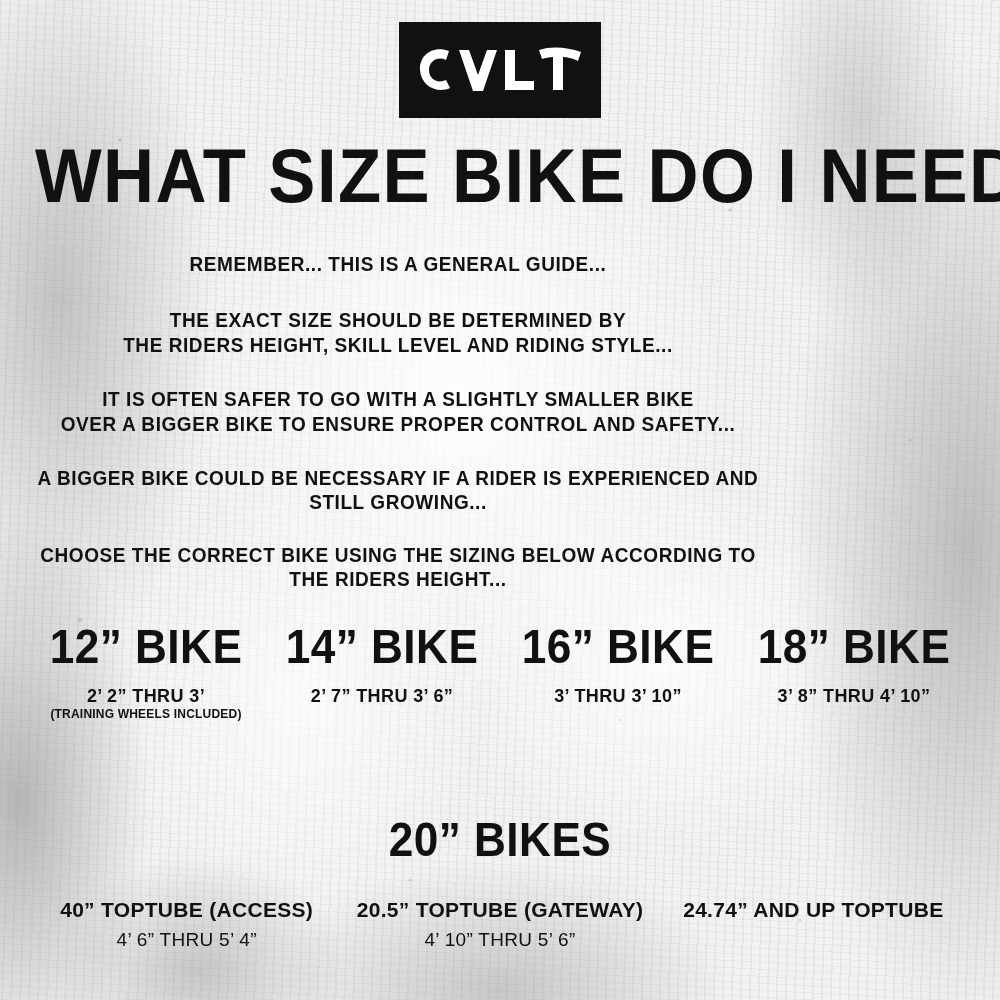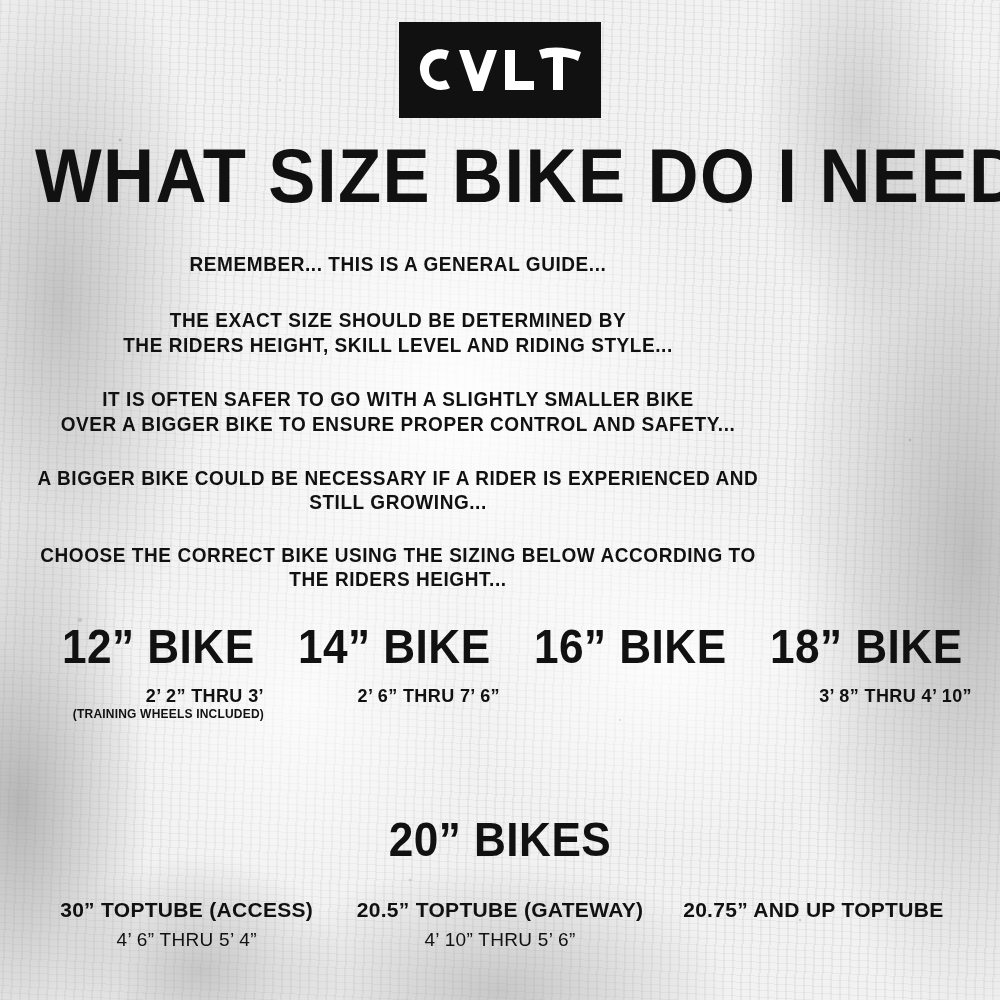--- a/index.html
+++ b/index.html
@@ -126,21 +126,21 @@
   .sizes-row {
     position: absolute;
     top: 622px;
     left: 28px;
     width: 944px;
     display: flex;
     justify-content: space-between;
     align-items: flex-start;
   }
   .size-col {
-    text-align: right;
+    text-align: center;
     flex: 1 1 0;
   }
   .size-title {
     font-weight: 700;
     font-size: 48px;
     line-height: 1.05;
     letter-spacing: 0.5px;
     transform: scaleX(0.92);
     white-space: nowrap;
   }
@@ -246,51 +246,52 @@
     <div class="sizes-row">
 
       <div class="size-col">
         <div class="size-title">12” BIKE</div>
         <div class="size-range">2’ 2” THRU 3’</div>
         <div class="size-note">(TRAINING WHEELS INCLUDED)</div>
       </div>
 
       <div class="size-col">
         <div class="size-title">14” BIKE</div>
-        <div class="size-range">2’ 6” THRU 7’ 6”</div>
+        <div class="size-range">2’ 7” THRU 3’ 6”</div>
         <div class="size-note"></div>
       </div>
 
       <div class="size-col">
         <div class="size-title">16” BIKE</div>
+        <div class="size-range">3’ THRU 3’ 10”</div>
         <div class="size-note"></div>
       </div>
 
       <div class="size-col">
         <div class="size-title">18” BIKE</div>
         <div class="size-range">3’ 8” THRU 4’ 10”</div>
         <div class="size-note"></div>
       </div>
 
     </div>
 
     <div class="twenty-title">20” BIKES</div>
 
     <div class="twenty-row">
 
       <div class="twenty-col">
-        <div class="twenty-label">30” TOPTUBE (ACCESS)</div>
+        <div class="twenty-label">40” TOPTUBE (ACCESS)</div>
         <div class="twenty-range">4’ 6” THRU 5’ 4”</div>
       </div>
 
       <div class="twenty-col">
         <div class="twenty-label">20.5” TOPTUBE (GATEWAY)</div>
         <div class="twenty-range">4’ 10”  THRU 5’ 6”</div>
       </div>
 
       <div class="twenty-col">
-        <div class="twenty-label">20.75” AND UP TOPTUBE</div>
+        <div class="twenty-label">24.74” AND UP TOPTUBE</div>
       </div>
 
     </div>
 
   </div>
 </div>
 
 </body></html>

